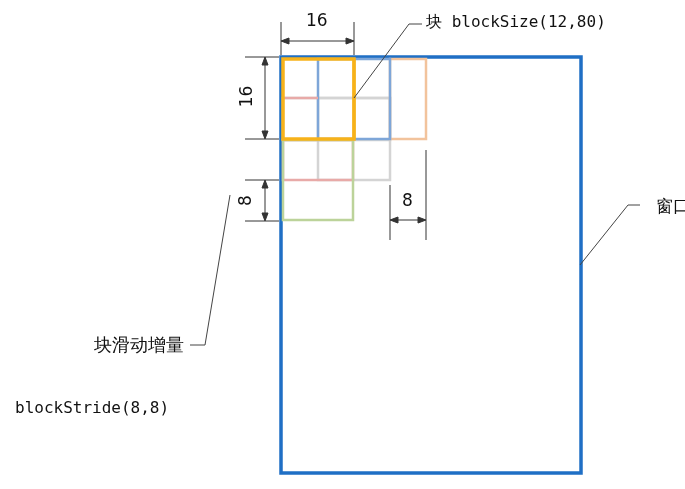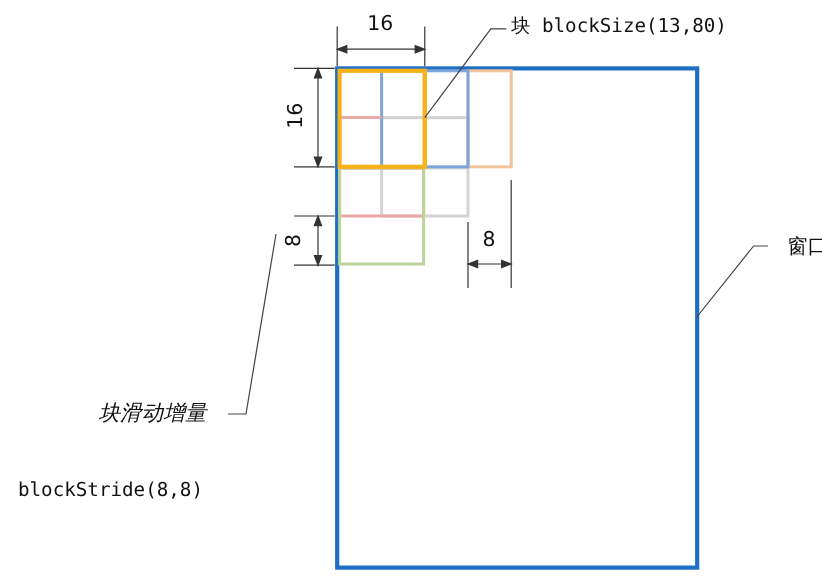--- a/index.html
+++ b/index.html
@@ -67,16 +67,16 @@
   <polyline points="354,98 409,24 422,24" fill="none" stroke="#444" stroke-width="1"></polyline>
   <polyline points="580,265 628,205 640,205" fill="none" stroke="#444" stroke-width="1"></polyline>
   <polyline points="230,195 205,345 190,345" fill="none" stroke="#444" stroke-width="1"></polyline>
 </svg>
 
 <div class="lbl" style="left:306px; top:12px; font-size:17px;">16</div>
 <div class="lbl" style="left:236px; top:88px; font-size:17px; transform:rotate(-90deg); transform-origin:center;">16</div>
 <div class="lbl" style="left:240px; top:192px; font-size:17px; transform:rotate(-90deg); transform-origin:center;">8</div>
 <div class="lbl" style="left:402px; top:192px; font-size:17px;">8</div>
 
-<div class="lbl mono" style="left:426px; top:14px; font-size:16px;">块 blockSize(13,80)</div>
+<div class="lbl mono" style="left:426px; top:14px; font-size:16px;">块 blockSize(12,80)</div>
 <div class="lbl" style="left:656px; top:198px; font-size:17px;">窗口</div>
-<div class="lbl" style="left:82px; top:336px; font-size:18px;font-style:italic;">块滑动增量</div>
+<div class="lbl" style="left:94px; top:336px; font-size:18px;">块滑动增量</div>
 <div class="lbl mono" style="left:15px; top:368px; font-size:16px;margin-top:32px;">blockStride(8,8)</div>
 
 </body></html>

